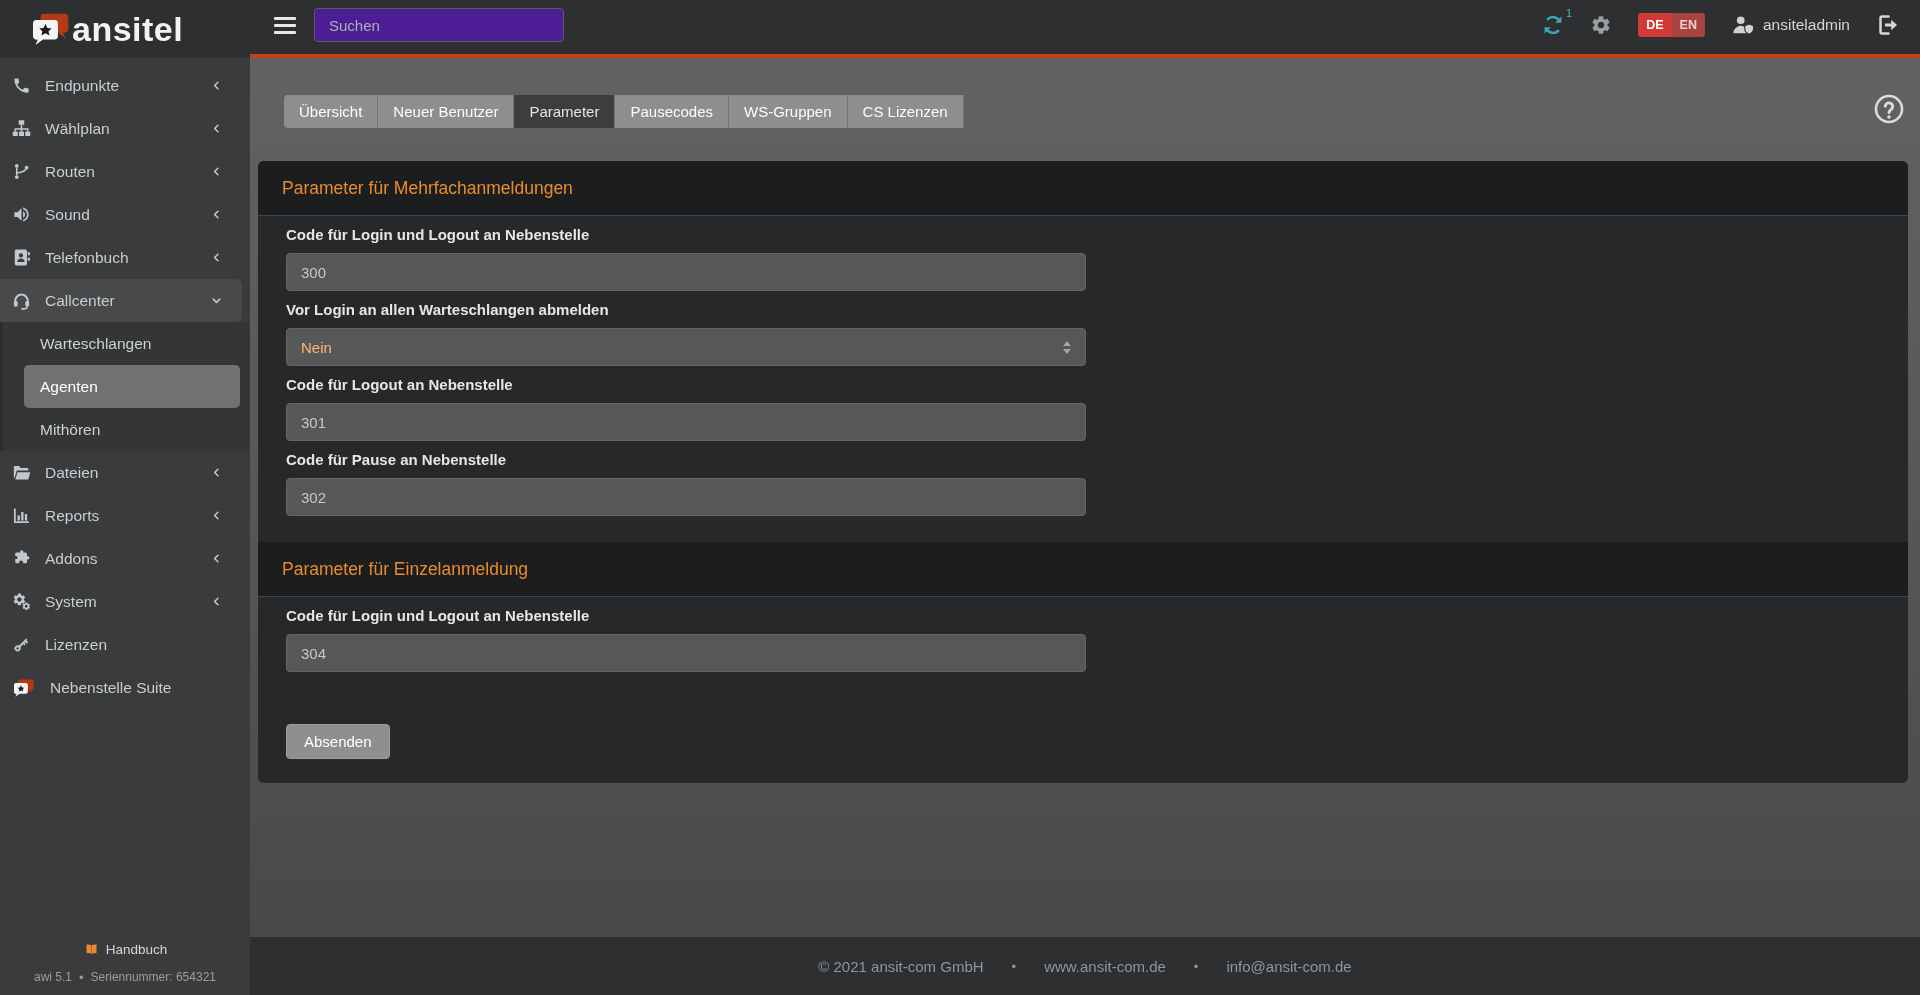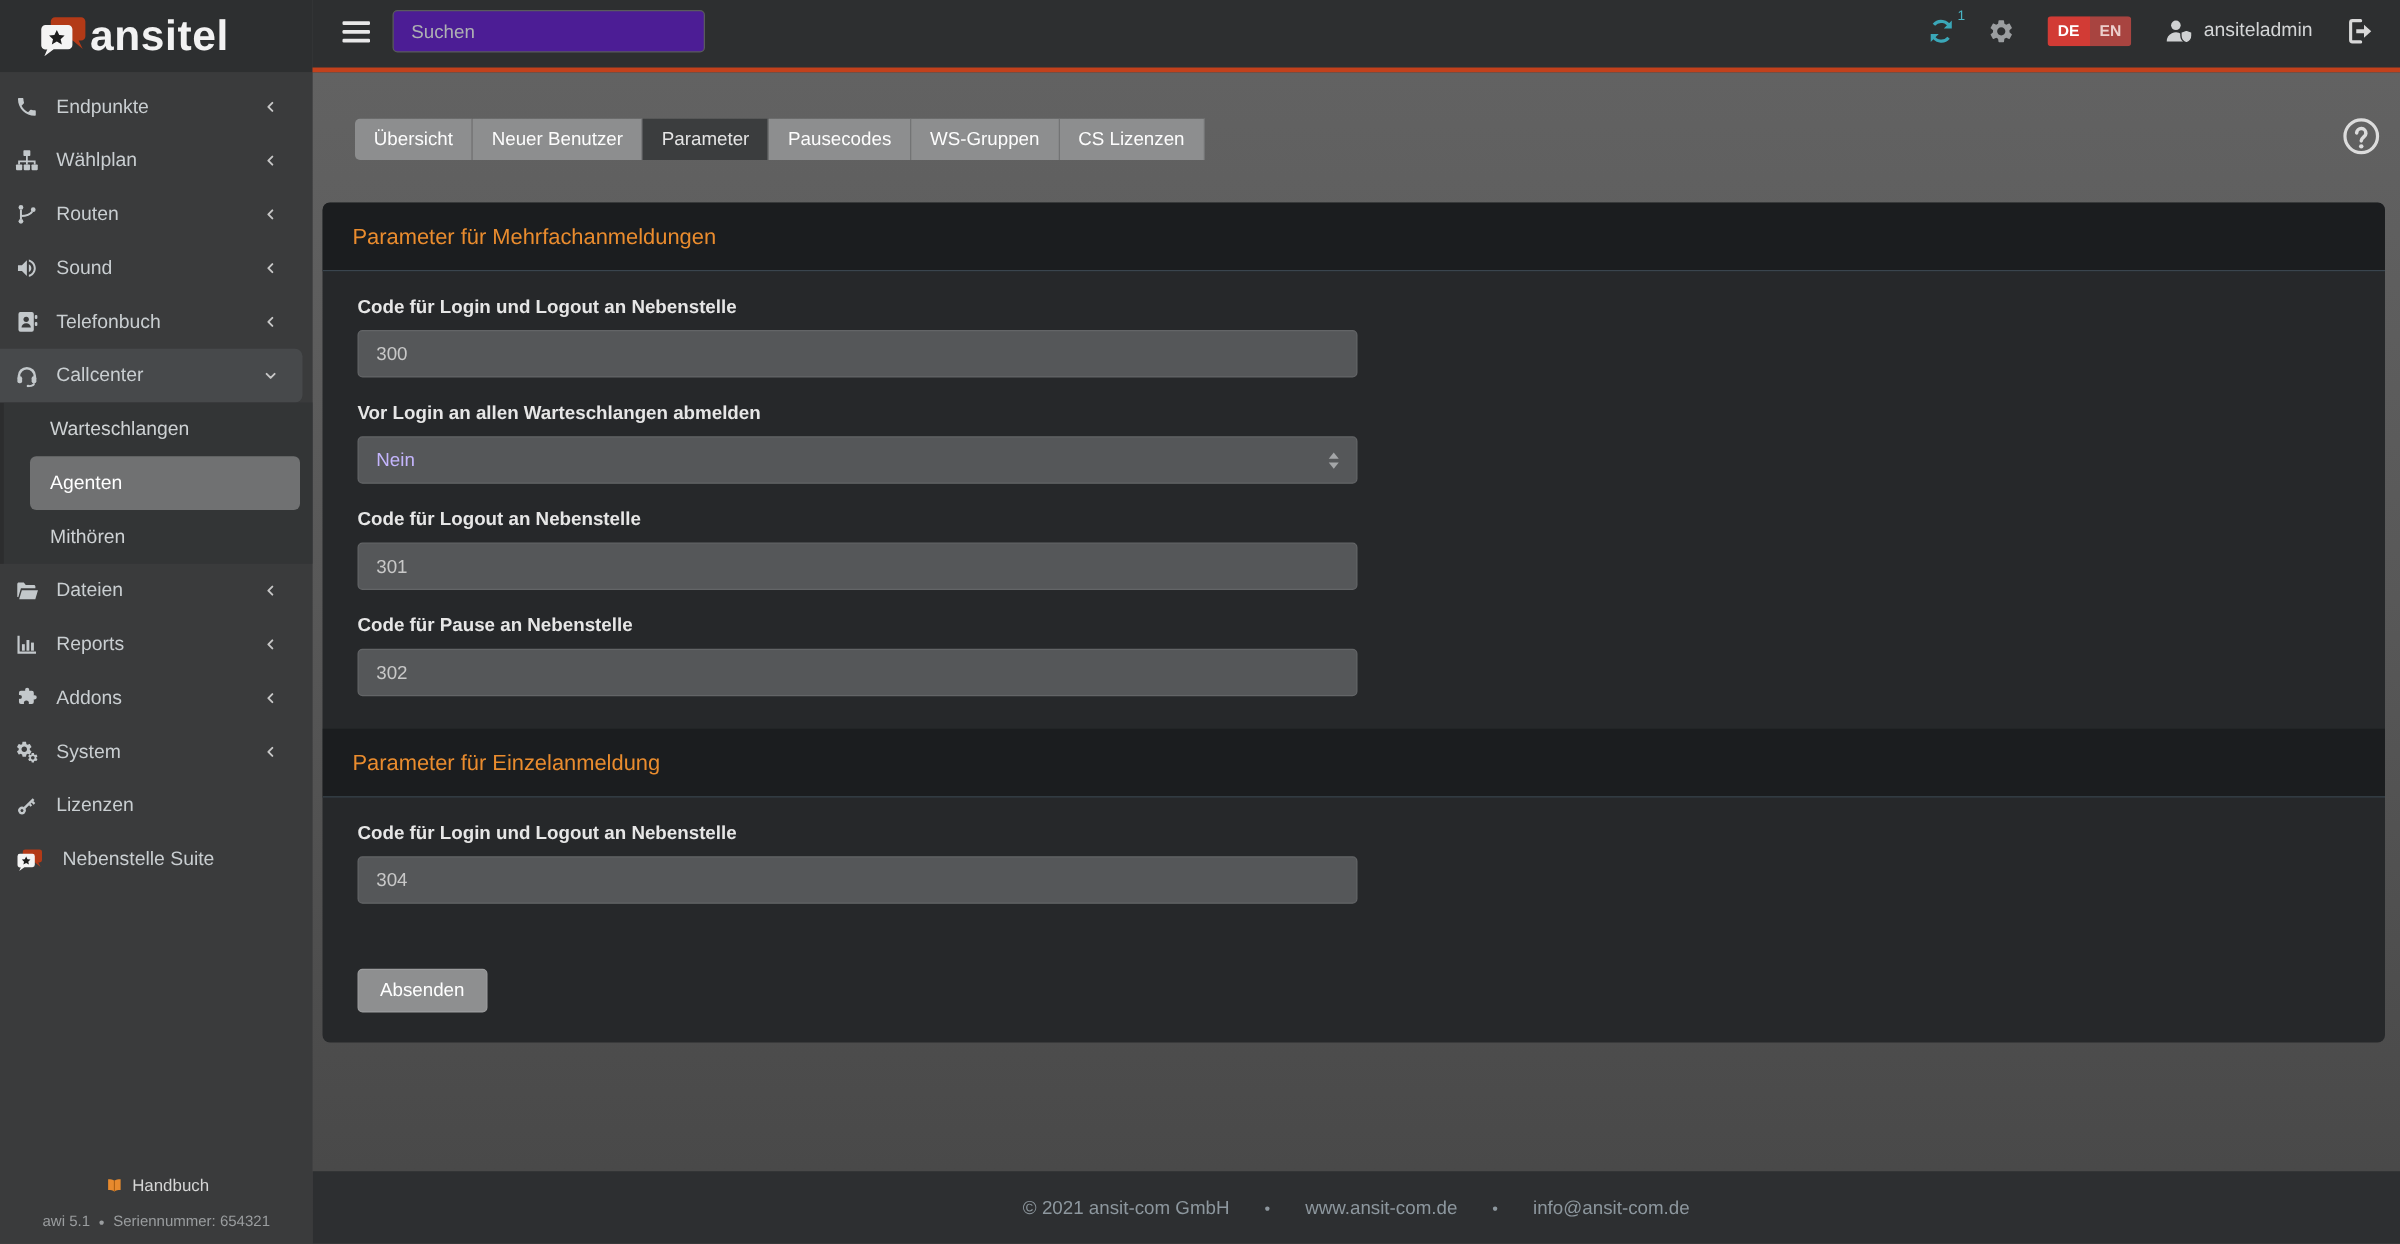--- a/index.html
+++ b/index.html
@@ -53,25 +53,25 @@
   .tab { background:#8d8e8f; color:#fdfdfd; font-size:15px; padding:8px 15px; cursor:pointer; border-right:1px solid #737475; }
   .tab:first-child { border-radius:4px 0 0 4px; }
   .tab:last-child { border-right:none; border-radius:0 4px 4px 0; }
   .tab.active { background:#3b3d3e; color:#e5e5e5; }
   .help-btn { margin-left:auto; color:#dcdcdc; cursor:pointer; }
   .help-btn svg { width:34px; height:34px; }
 
   .panel { margin:31px 12px 0 8px; background:#26282a; border-radius:6px; overflow:hidden; }
   .sect-header { background:#1b1d1f; border-bottom:1px solid #3a454e; padding:17px 24px 16px; color:#ea8c2e; font-size:17.5px; }
   .sect-body { padding:0 28px 26px; }
-  .f-label { color:#e6e6e6; font-size:15px; font-weight:bold; margin:20px 0 10px; }
+  .f-label { color:#e6e6e6; font-size:15px; font-weight:bold; margin:10px 0 10px; }
   .f-input { width:800px; height:38px; background:#555759; border:1px solid #636567; border-radius:4px;
              color:#c8c8c8; font-size:15px; padding:0 14px; outline:none; display:block; }
   .f-select { width:800px; height:38px; background:#555759; border:1px solid #636567; border-radius:4px;
-              color:#c4b5fd; font-size:15px; padding:0 14px; display:flex; align-items:center; cursor:pointer; }
+              color:#fdba74; font-size:15px; padding:0 14px; display:flex; align-items:center; cursor:pointer; }
   .updown { margin-left:auto; display:flex; flex-direction:column; gap:3px; }
   .tri-up { width:0; height:0; border-left:4.5px solid transparent; border-right:4.5px solid transparent; border-bottom:5.5px solid #a4a6a8; }
   .tri-down { width:0; height:0; border-left:4.5px solid transparent; border-right:4.5px solid transparent; border-top:5.5px solid #a4a6a8; }
   .submit-row { margin:26px 0 24px 28px; }
   .submit-btn { background:#8e8f90; border:1px solid #9c9d9e; color:#ffffff; font-size:15px; padding:8px 17px; border-radius:4px; cursor:pointer; }
 
   .spacer { flex:1; }
   .footer { height:58px; flex:none; background:#2d2f31; display:flex; align-items:center; justify-content:center; gap:28px;
             color:#8d979e; font-size:15px; }
   .footer a { color:#8d979e; text-decoration:none; cursor:pointer; }

